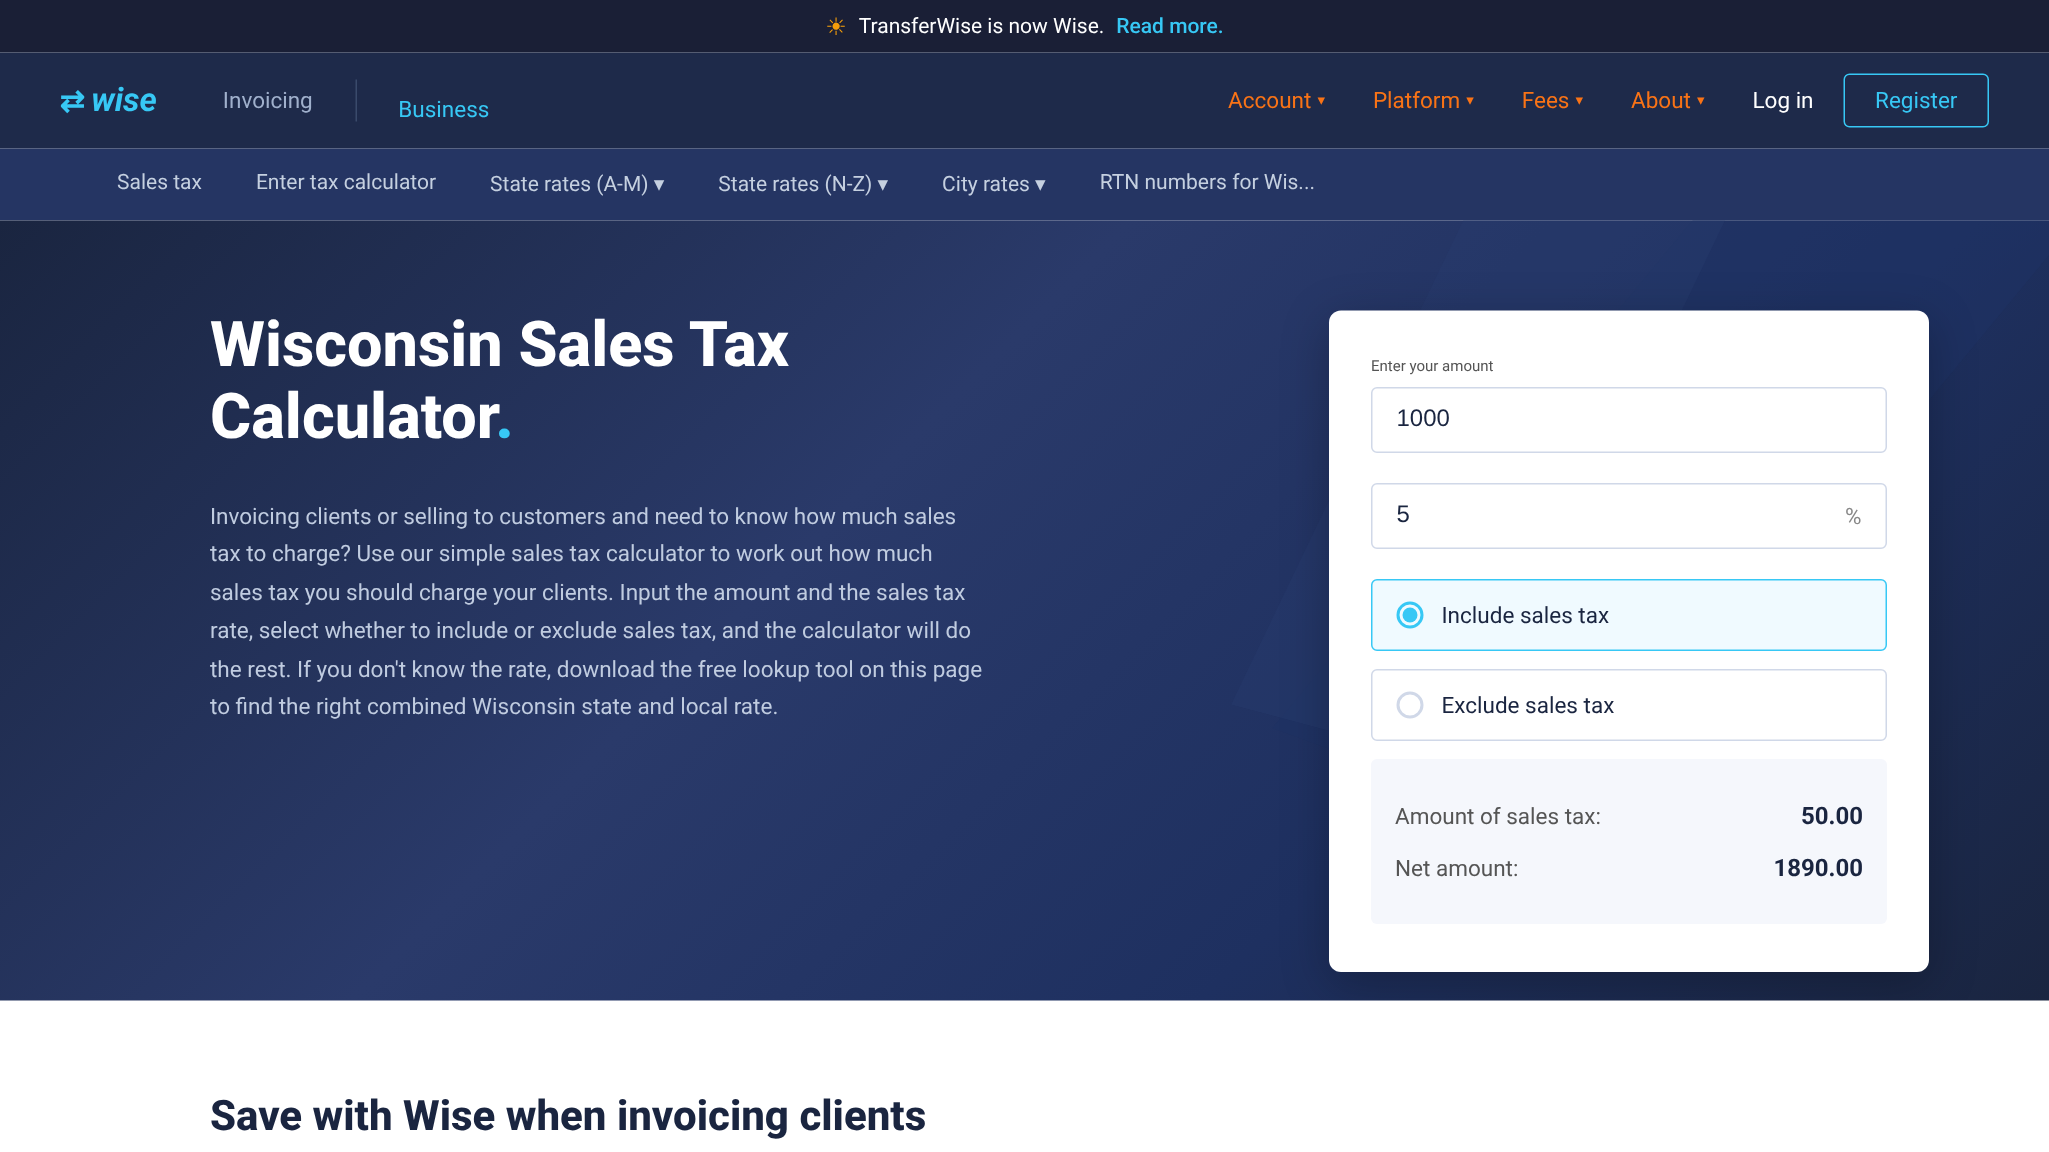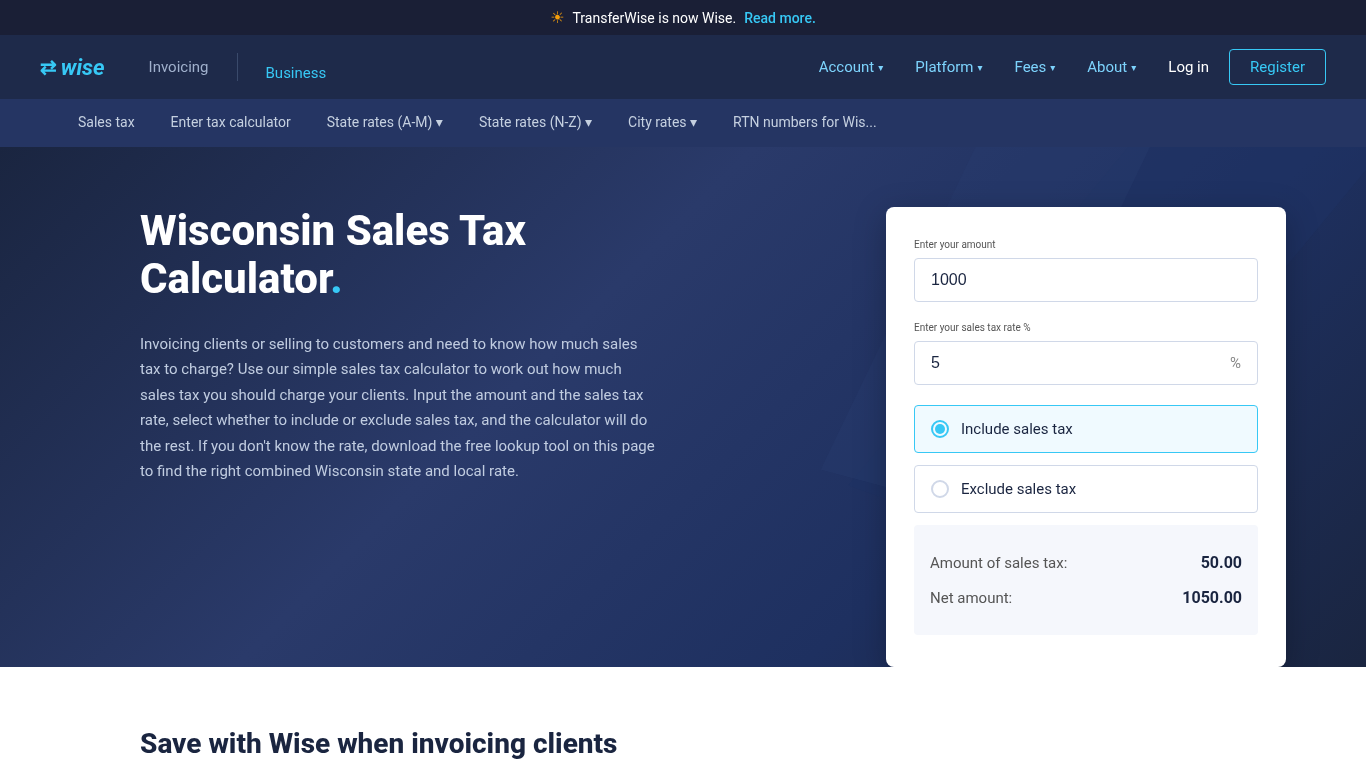--- a/index.html
+++ b/index.html
@@ -67,21 +67,21 @@
     }
     .nav-link.active { color: #37c8f5; margin-top: 12px; }
 
     .nav-right {
       display: flex;
       align-items: center;
       gap: 8px;
       margin-left: auto;
     }
     .nav-right-item {
-      color: #7dd3fc;
+      color: #f97316;
       text-decoration: none;
       font-size: 15px;
       padding: 8px 12px;
       cursor: pointer;
       display: flex;
       align-items: center;
       gap: 4px;
     }
     .chevron { font-size: 10px; }
     .login-btn {
@@ -338,21 +338,20 @@
     </h1>
     <p class="hero-desc">Invoicing clients or selling to customers and need to know how much sales tax to charge? Use our simple sales tax calculator to work out how much sales tax you should charge your clients. Input the amount and the sales tax rate, select whether to include or exclude sales tax, and the calculator will do the rest. If you don't know the rate, download the free lookup tool on this page to find the right combined Wisconsin state and local rate.</p>
   </div>
 
   <div class="calc-card">
     <div class="calc-label">Enter your amount</div>
     <div class="calc-input-wrap">
       <input class="calc-input" type="text" value="1000" style="">
     </div>
 
-    <div class="calc-label">Enter your sales tax rate %</div>
     <div class="calc-input-wrap">
       <input class="calc-input" type="text" value="5" style="">
       <span class="calc-percent">%</span>
     </div>
 
     <div class="radio-option selected">
       <div class="radio-circle checked">
       </div>
       <span class="radio-label">Include sales tax</span>
     </div>
@@ -362,21 +361,21 @@
       <span class="radio-label">Exclude sales tax</span>
     </div>
 
     <div class="calc-result">
       <div class="calc-result-row">
         <span class="calc-result-label">Amount of sales tax:</span>
         <span class="calc-result-value">50.00</span>
       </div>
       <div class="calc-result-row">
         <span class="calc-result-label">Net amount:</span>
-        <span class="calc-result-value">1050.00</span>
+        <span class="calc-result-value">1890.00</span>
       </div>
     </div>
   </div>
 </section>
 
 <section class="bottom-section">
   <h2 class="bottom-title">Save with Wise when invoicing clients</h2>
 </section>
 
 </body></html>

